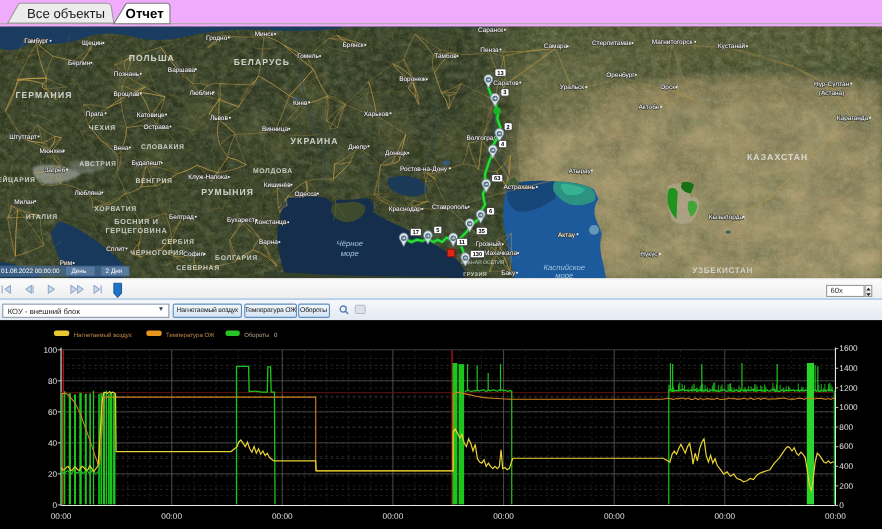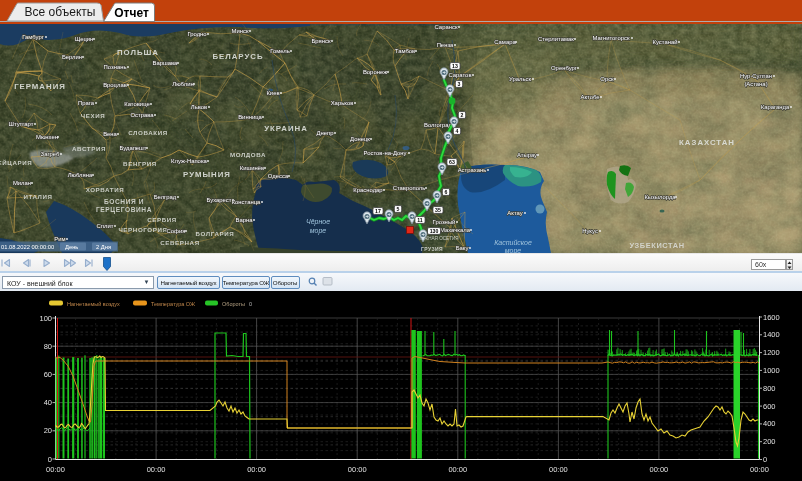--- a/index.html
+++ b/index.html
@@ -1,15 +1,15 @@
 <!DOCTYPE html>
 <html><head><meta charset="utf-8"><style>
 html,body{margin:0;padding:0}
 body{width:802px;height:481px;position:relative;overflow:hidden;background:#fff;font-family:"Liberation Sans",sans-serif}
-.tabbar{position:absolute;left:0;top:0;width:802px;height:28px;background:#c2410c}
+.tabbar{position:absolute;left:0;top:0;width:802px;height:28px;background:#f0abfc}
 .tabline{position:absolute;left:0;top:20.5px;width:802px;height:1px;background:#acacac}
 .playbar{position:absolute;left:0;top:253px;width:802px;height:18px;background:linear-gradient(#fbfbfb,#ededed);border-top:1px solid #e8e8e8}
 .sep{position:absolute;left:0;top:271px;width:802px;height:2px;background:#b9d1ea}
 .toolbar{position:absolute;left:0;top:273px;width:802px;height:18px;background:linear-gradient(#f6f8fb,#e3eaf2)}
 .ddl{position:absolute;left:2px;top:2.5px;width:152px;height:13px;background:#fff;border:1px solid #8a9aac;font-size:7px;color:#222;line-height:13px;padding-left:4px;box-sizing:border-box}
 .ddl .arr{position:absolute;right:1px;top:1px;width:11px;height:9px;color:#345;font-size:6px;text-align:center;line-height:9px}
 .tbtn{position:absolute;top:2.5px;height:13px;background:linear-gradient(#f2f7fc,#d4e4f4);border:1px solid #5e8cbe;border-radius:2px;font-size:6.2px;letter-spacing:-0.2px;color:#111;line-height:11px;text-align:center;box-sizing:border-box;white-space:nowrap;overflow:hidden}
 .spin{position:absolute;left:751px;top:5px;width:35px;height:11px;background:#fff;border:1px solid #9a9a9a;font-size:7px;color:#333;line-height:10px;padding-left:3px;box-sizing:border-box}
 .spinb{position:absolute;left:785.5px;top:5px;width:7px;height:11px;background:linear-gradient(#fdfdfd,#dcdcdc);border:1px solid #9a9a9a;box-sizing:border-box}
 </style></head><body>

